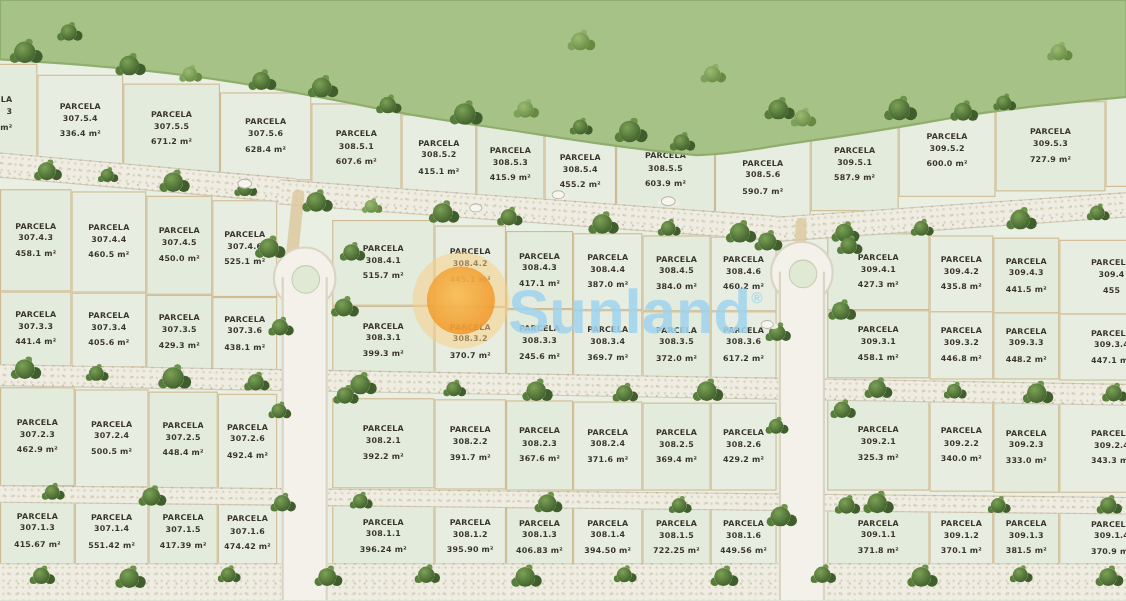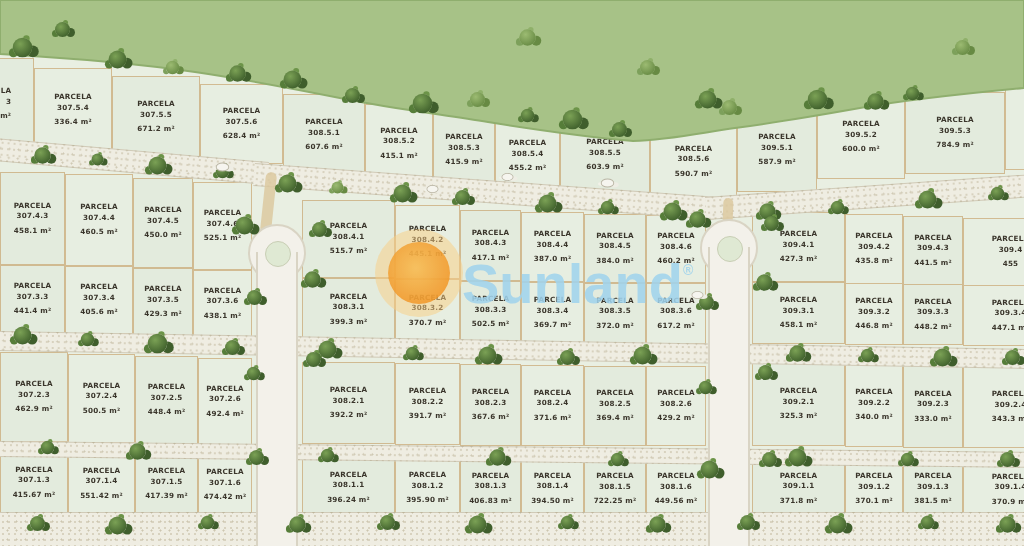--- a/index.html
+++ b/index.html
@@ -159,21 +159,21 @@
       <div class="plabel">
         <span class="w">PARCELA</span>
         <span class="i">309.5.2</span>
         <span class="a">600.0 m²</span>
       </div>
     </div>
     <div class="parcel" style="left: 905px; top: 92px; width: 100px; height: 82px;">
       <div class="plabel">
         <span class="w">PARCELA</span>
         <span class="i">309.5.3</span>
-        <span class="a">784.9 m²</span>
+        <span class="a">727.9 m²</span>
       </div>
     </div>
     <div class="parcel alt" style="left: 1005px; top: 88px; width: 60px; height: 82px;"></div>
     <div class="parcel" style="left: 0px; top: 172px; width: 65px; height: 93px;">
       <div class="plabel">
         <span class="w">PARCELA</span>
         <span class="i">307.4.3</span>
         <span class="a">458.1 m²</span>
       </div>
     </div>
@@ -307,21 +307,21 @@
       <div class="plabel">
         <span class="w">PARCELA</span>
         <span class="i">308.3.2</span>
         <span class="a">370.7 m²</span>
       </div>
     </div>
     <div class="parcel" style="left: 460px; top: 281px; width: 61px; height: 62px;">
       <div class="plabel">
         <span class="w">PARCELA</span>
         <span class="i">308.3.3</span>
-        <span class="a">502.5 m²</span>
+        <span class="a">245.6 m²</span>
       </div>
     </div>
     <div class="parcel alt" style="left: 521px; top: 282px; width: 63px; height: 62px;">
       <div class="plabel">
         <span class="w">PARCELA</span>
         <span class="i">308.3.4</span>
         <span class="a">369.7 m²</span>
       </div>
     </div>
     <div class="parcel" style="left: 584px; top: 283px; width: 62px; height: 61px;">

